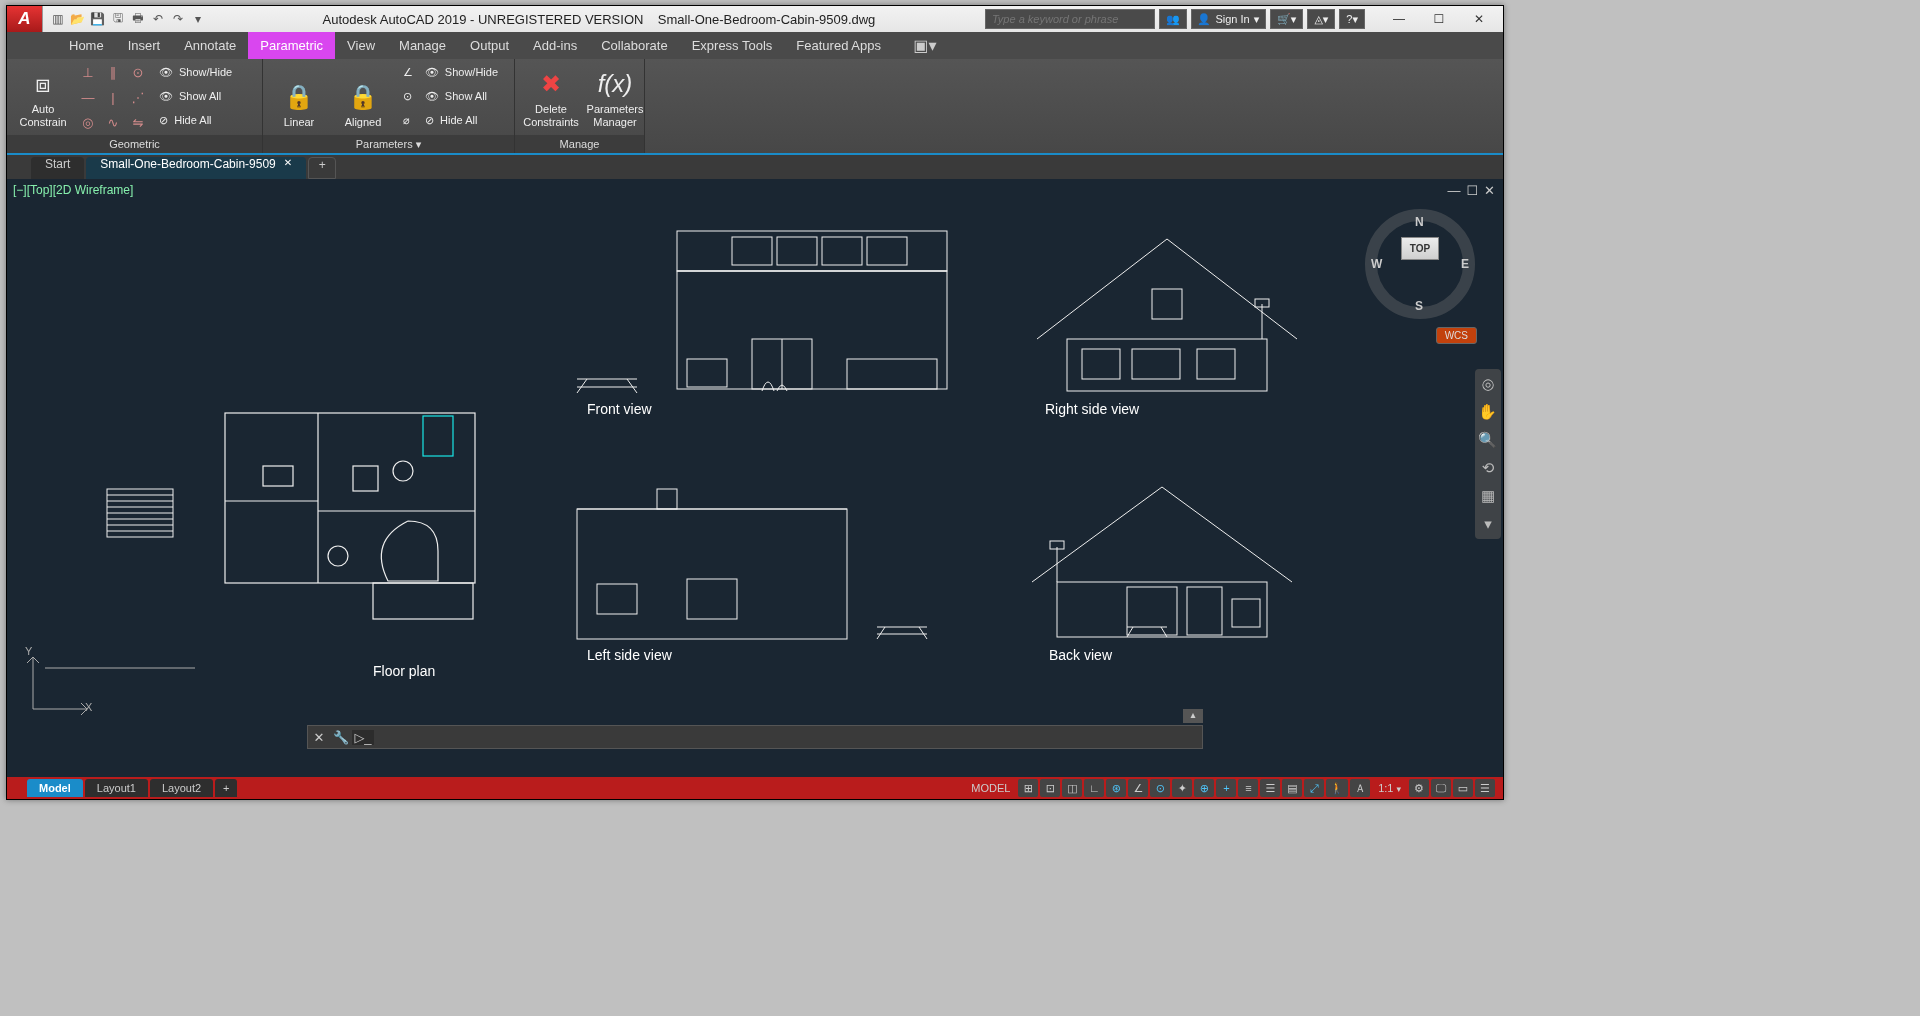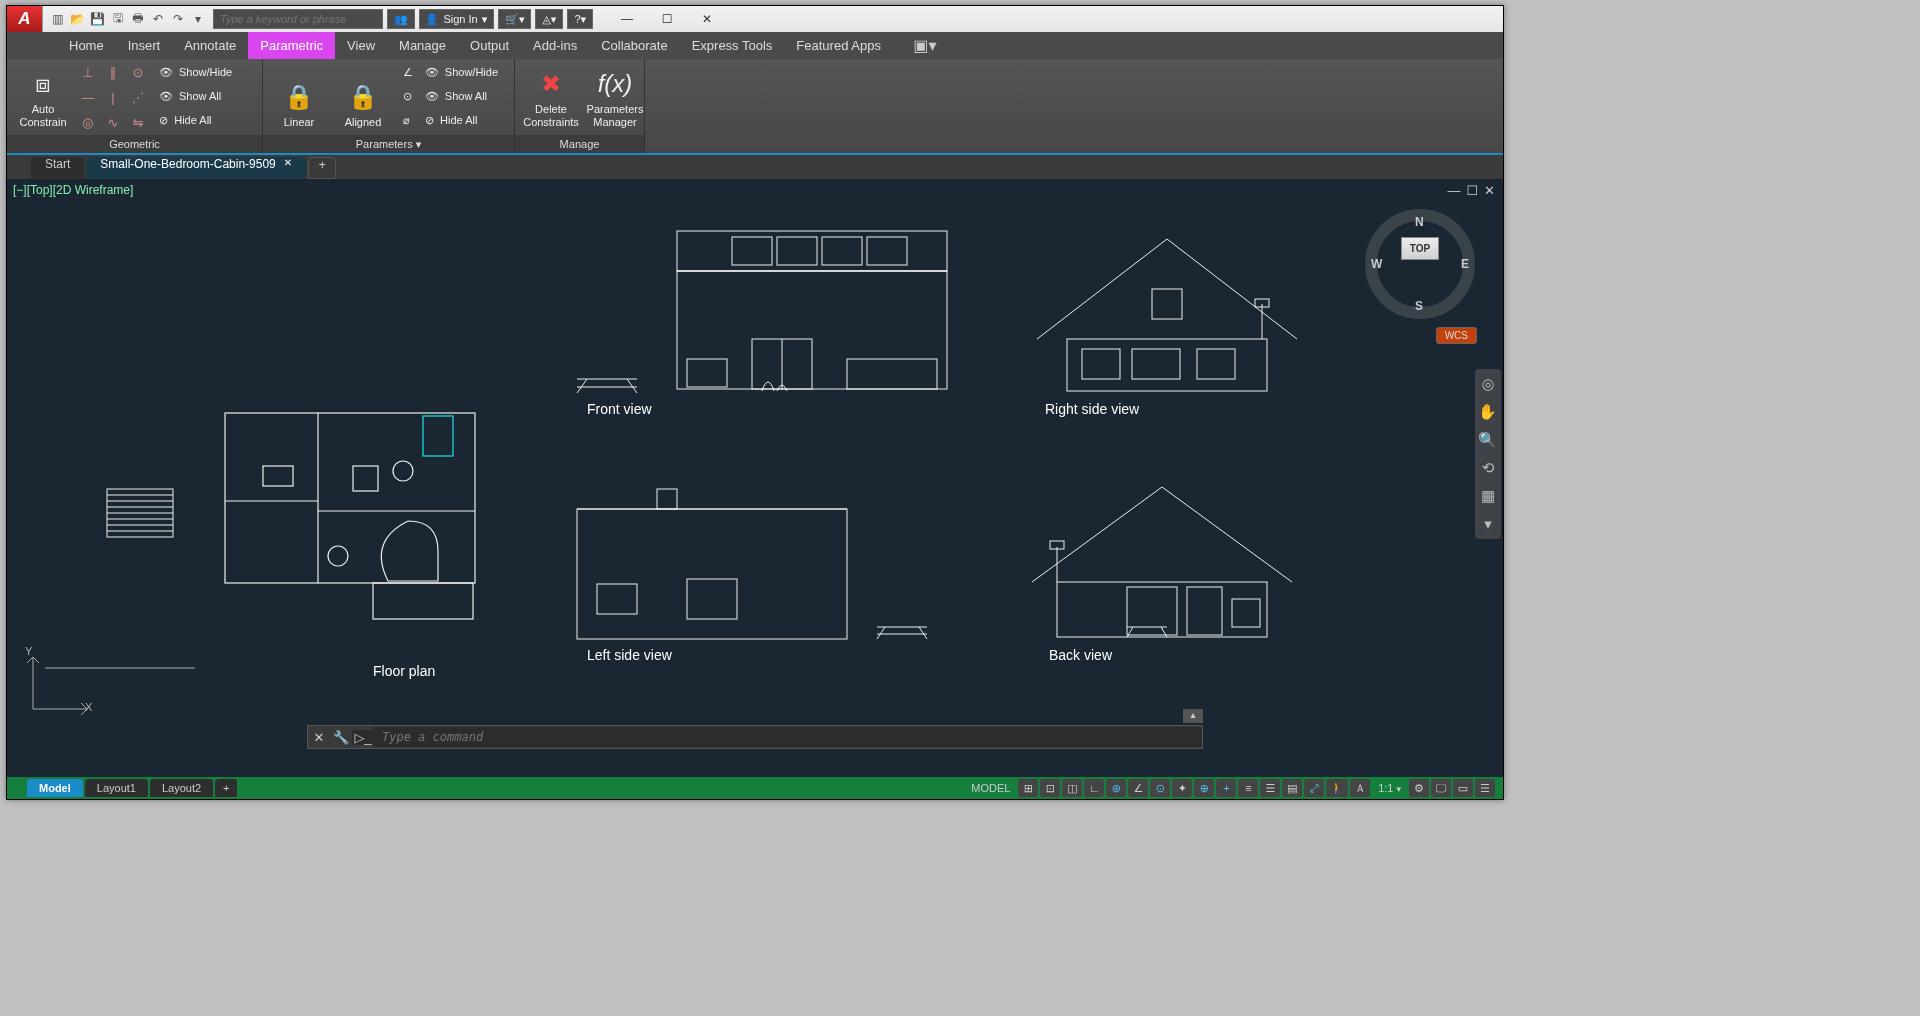--- a/index.html
+++ b/index.html
@@ -70,21 +70,21 @@
 .ucs { position:absolute; left:18px; bottom:56px; color:#aaa; font-size:11px; }
 .ucs svg { stroke:#aaa; }
 
 
 .cmdline { position:absolute; left:300px; bottom:28px; right:300px; height:24px; background:#3a3a3a; display:flex; align-items:center; border:1px solid #555; }
 .cmd-btn { width:22px; text-align:center; color:#ccc; font-size:13px; cursor:pointer; }
 .cmd-input { flex:1; background:#2c2c2c; border:none; color:#999; font-family:Consolas,monospace; font-size:12px; font-style:italic; padding:0 8px; height:20px; }
 .cmd-up { position:absolute; right:300px; bottom:54px; width:20px; height:14px; background:#555; color:#ccc; font-size:10px; text-align:center; cursor:pointer; }
 
 
-.layouttabs { height:22px; background:#15803d; display:flex; align-items:center; padding-left:20px; gap:2px; }
+.layouttabs { height:22px; background:#b91c1c; display:flex; align-items:center; padding-left:20px; gap:2px; }
 .ltab { height:18px; padding:0 12px; font-size:11px; color:#ccc; background:#2e2e2e; border-radius:3px 3px 0 0; cursor:pointer; display:flex; align-items:center; }
 .ltab.active { background:#1a8cc9; color:#fff; font-weight:bold; }
 .ltab.plus { width:22px; padding:0; justify-content:center; }
 
 
 .statusbar { position:absolute; right:0; bottom:0; height:22px; display:flex; align-items:center; gap:2px; padding:0 8px; }
 .sb-btn { height:18px; min-width:20px; padding:0 4px; background:#444; color:#ccc; font-size:11px; display:flex; align-items:center; justify-content:center; cursor:pointer; border-radius:2px; }
 .sb-btn.on { color:#4fc3f7; }
 .sb-text { color:#ccc; font-size:11px; padding:0 6px; }
 
@@ -99,20 +99,24 @@
     <div class="app-logo">A</div>
     <div class="qat">
       <div class="qat-btn">▥</div>
       <div class="qat-btn">📂</div>
       <div class="qat-btn">💾</div>
       <div class="qat-btn">🖫</div>
       <div class="qat-btn">🖶</div>
       <div class="qat-btn">↶</div>
       <div class="qat-btn">↷</div>
       <div class="qat-btn">▾</div>
+    </div>
+    <div class="title-center">
+      <span>Autodesk AutoCAD 2019 - UNREGISTERED VERSION</span>&nbsp;&nbsp;&nbsp;
+      <span>Small-One-Bedroom-Cabin-9509.dwg</span>
     </div>
     <div class="title-right">
       <input class="search-box" placeholder="Type a keyword or phrase" style="">
       <div class="tr-btn">👥</div>
       <div class="tr-btn">👤 <span>Sign In</span> ▾</div>
       <div class="tr-btn">🛒▾</div>
       <div class="tr-btn">◬▾</div>
       <div class="tr-btn">?▾</div>
       <div class="win-btns">
         <div class="win-btn">—</div>
@@ -395,21 +399,20 @@
       <svg width="160" height="2" style="position:absolute;left:20px;top:18px">
           <line x1="0" y1="1" x2="150" y2="1" stroke="#aaa"></line>
         </svg>
     </div>
 
     <div class="cmd-up">▴</div>
     <div class="cmdline">
       <div class="cmd-btn">✕</div>
       <div class="cmd-btn">🔧</div>
       <div class="cmd-btn" style="background:#2c2c2c">▷_</div>
-      <input class="cmd-input" placeholder="Type a command" style="">
     </div>
   </div>
 
   <div class="layouttabs">
     <div class="ltab active">Model</div>
     <div class="ltab">Layout1</div>
     <div class="ltab">Layout2</div>
     <div class="ltab plus">+</div>
 
     <div class="statusbar">

